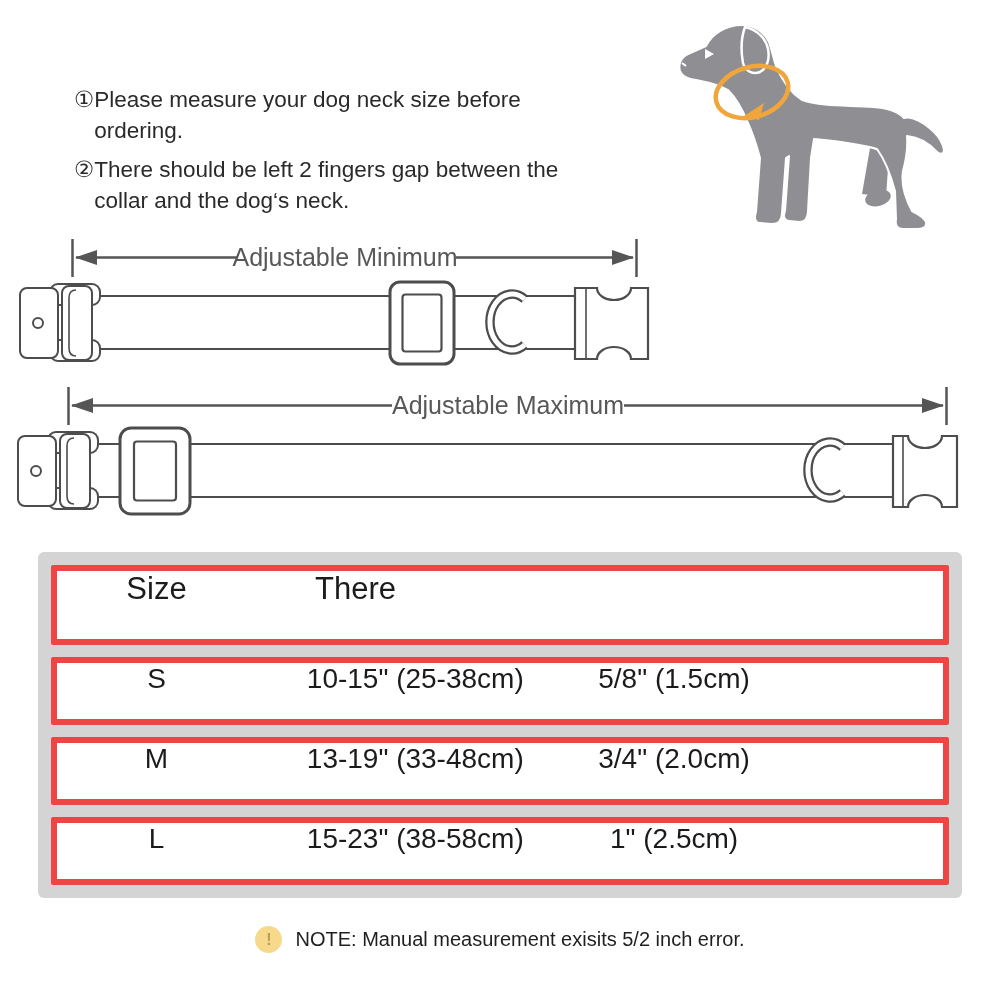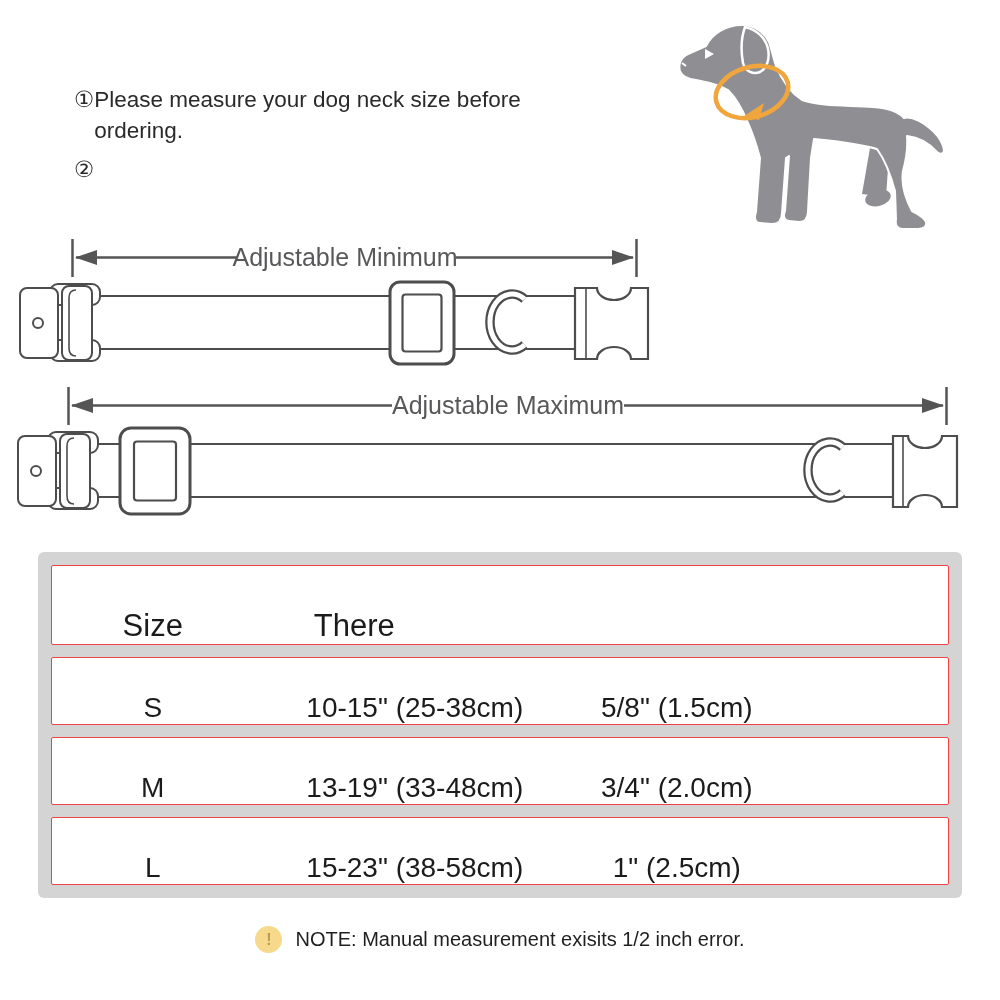--- a/index.html
+++ b/index.html
@@ -16,22 +16,22 @@
   .instr-text .l { display:block; }
   
   .dog-svg { position:absolute; left:648px; top:8px; }
   .collar-min { position:absolute; left:0; top:236px; }
   .collar-max { position:absolute; left:0; top:384px; }
   .dim-label { font-size:25px; fill:#58585a; }
   
   .size-table { position:absolute; left:38px; top:552px; width:924px; height:346px;
                 background:#d4d4d4; border-radius:6px; box-sizing:border-box;
                 padding:13px; display:flex; flex-direction:column; gap:12px; }
-  .t-row { background:#ffffff; border:1px solid #ef4444; border-radius:2px;
-           display:flex; align-items:flex-end; height:68px; flex:0 0 auto;
+  .t-row { background:#ffffff; border:6px solid #ef4444; border-radius:2px;
+           display:flex; align-items:flex-start; height:68px; flex:0 0 auto;
            font-size:28px; color:#1b1b1b; box-sizing:border-box; padding-right:10%; }
   .t-header { height:80px; font-size:31px; }
   .c1 { width:25%; text-align:center; }
   .c2 { width:40%; text-align:center; }
   .c3 { width:25%; text-align:center; }
   
   .note { position:absolute; left:0; right:0; top:926px; display:flex; justify-content:center;
           align-items:center; gap:13px; font-size:20px; color:#1f1f1f; }
   .note-icon { width:27px; height:27px; border-radius:50%; background:#f6d98a; color:#bb9c52;
                display:flex; align-items:center; justify-content:center;
@@ -44,20 +44,24 @@
 
   <div class="instructions">
     <div class="instruction">
       <span class="instr-marker">①</span>
       <span class="instr-text">
         <span class="l">Please measure your dog neck size before ordering.</span>
       </span>
     </div>
     <div class="instruction">
       <span class="instr-marker">②</span>
+      <span class="instr-text">
+        <span class="l">There should be left 2 fingers gap between the</span>
+        <span class="l">collar and the dog‘s neck.</span>
+      </span>
     </div>
   </div>
 
   <svg class="dog-svg" width="302" height="232" viewBox="0 0 302 232">
     <g>
 
       <polygon points="116,140 113,208 126,208 130,145" fill="#8f8f93"></polygon>
       <polygon points="222,140 214,186 238,189 241,146" fill="#8f8f93"></polygon>
       <ellipse cx="230" cy="190" rx="13" ry="8" fill="#8f8f93" transform="rotate(-14 230 190)"></ellipse>
 
@@ -200,16 +204,16 @@
     </div>
     <div class="t-row">
       <div class="c1">L</div>
       <div class="c2">15-23" (38-58cm)</div>
       <div class="c3">1" (2.5cm)</div>
     </div>
   </div>
 
   <div class="note">
     <span class="note-icon">!</span>
-    <span>NOTE: Manual measurement exisits 1/2 inch error.</span>
+    <span>NOTE: Manual measurement exisits 5/2 inch error.</span>
   </div>
 
 </div>
 
 </body></html>

